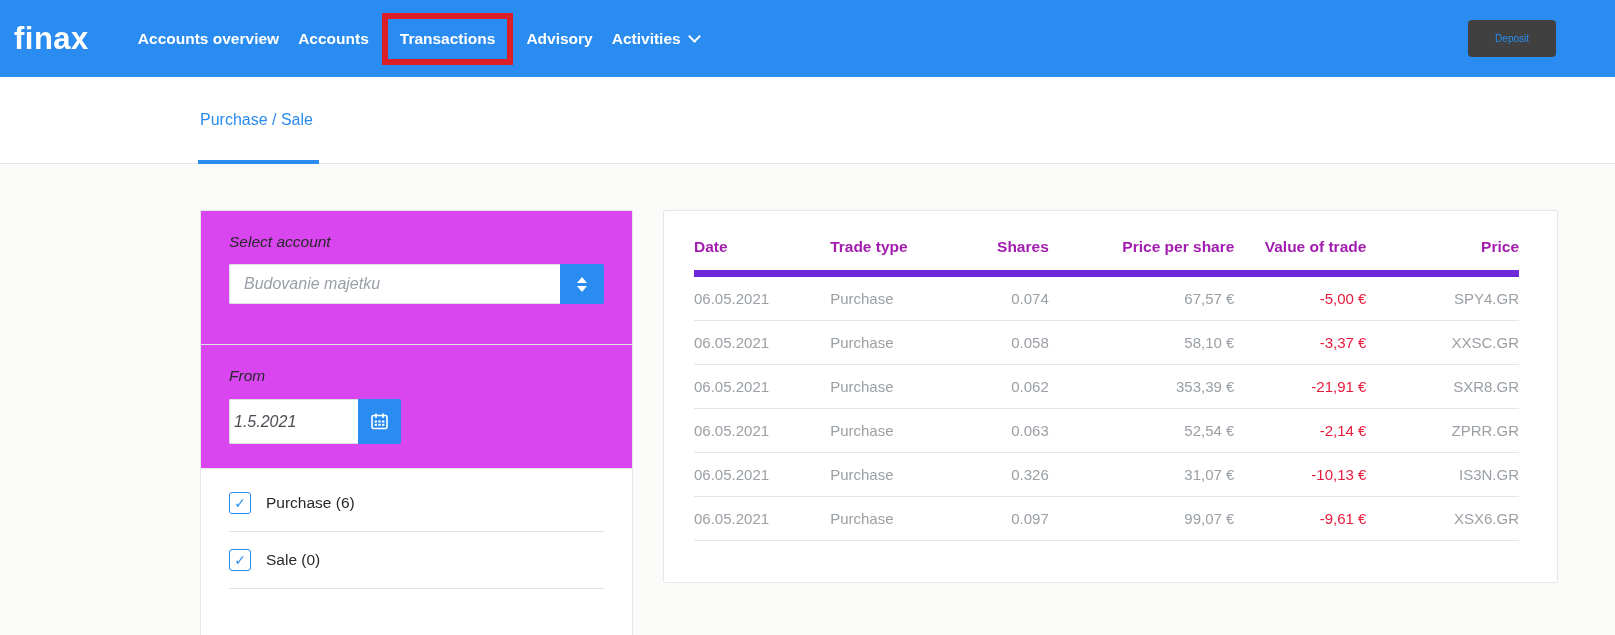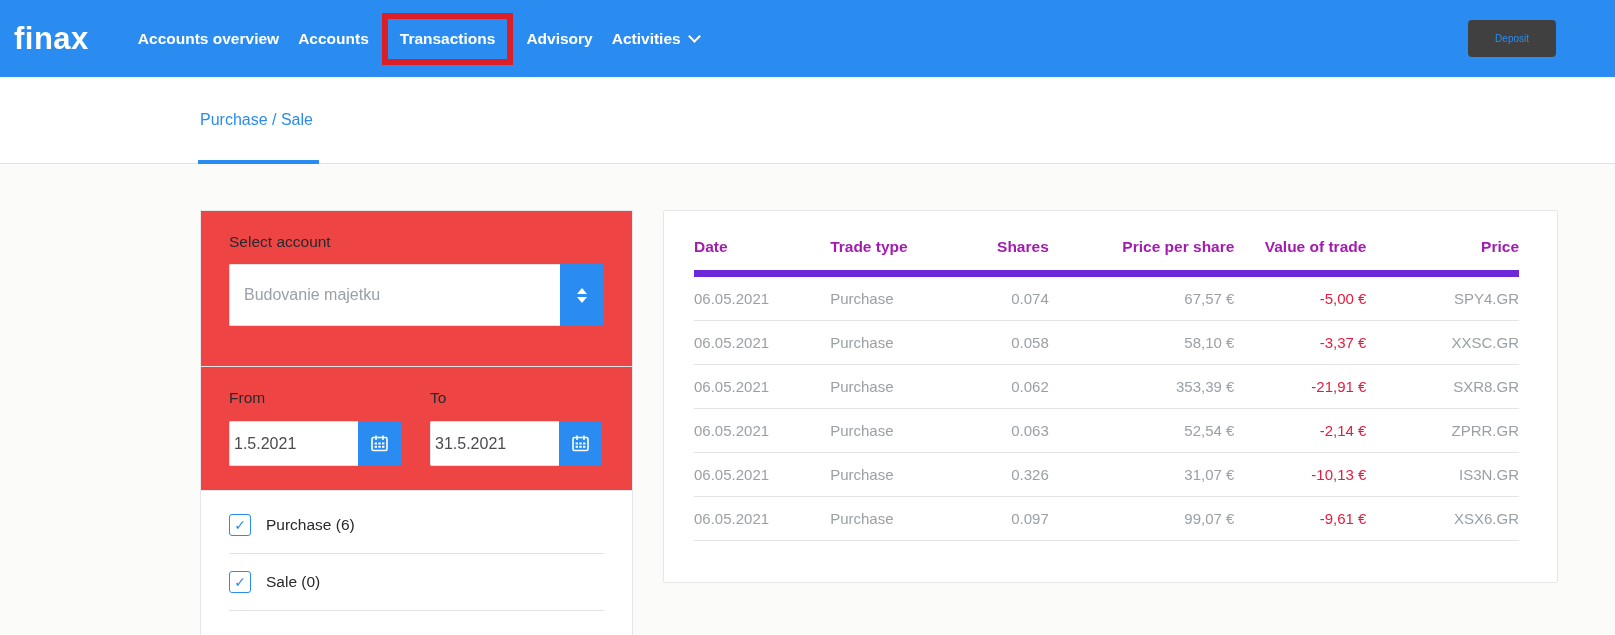--- a/index.html
+++ b/index.html
@@ -32,25 +32,25 @@
          color:#4a4a4a; cursor:pointer; margin-right:36px; white-space:nowrap; }
   .tab.active { color:#2a8cf0; }
   .tab.active .underline { position:absolute; left:-2px; right:-6px; bottom:-1px;
                            height:4px; background:#2a8cf0; }
 
   
   .main { position:relative; height:471px; background:#fbfbfa; }
 
   
   .filter-panel { position:absolute; left:200px; top:46px; width:433px; }
-  .panel-gray { background:#ef4444; border:1px solid #e5e7ea; }
+  .panel-gray { background:#d946ef; border:1px solid #e5e7ea;font-style:italic; }
   .sect { padding:22px 28px; }
   .panel-label { font-size:15.5px; color:#28292c; margin-bottom:13px; }
   .divider-h { height:1px; background:#e0e3e7; }
-  .select-row { display:flex; height:62px; margin-bottom:18px; }
+  .select-row { display:flex; height:40px; margin-bottom:18px; }
   .select-input { flex:1; background:#fff; border:1px solid #dce0e4; border-right:none;
                   border-radius:2px 0 0 2px; display:flex; align-items:center;
                   padding-left:14px; color:#9aa0a8; font-size:16px; cursor:pointer; }
   .select-btn { width:44px; background:#2a8cf0; border:none; border-radius:0 2px 2px 0;
                 display:flex; flex-direction:column; align-items:center; justify-content:center;
                 gap:3px; cursor:pointer; }
   .tri-up { width:0; height:0; border-left:5px solid transparent; border-right:5px solid transparent;
             border-bottom:6px solid #fff; }
   .tri-down { width:0; height:0; border-left:5px solid transparent; border-right:5px solid transparent;
               border-top:6px solid #fff; }
@@ -139,39 +139,20 @@
                 <rect x="5.6" y="9.5" width="2.4" height="2" fill="#fff"></rect>
                   <rect x="9.3" y="9.5" width="2.4" height="2" fill="#fff"></rect>
                   <rect x="13" y="9.5" width="2.4" height="2" fill="#fff"></rect>
                 <rect x="5.6" y="12.8" width="2.4" height="2" fill="#fff"></rect>
                   <rect x="9.3" y="12.8" width="2.4" height="2" fill="#fff"></rect>
                   <rect x="13" y="12.8" width="2.4" height="2" fill="#fff"></rect>
               </svg>
             </button>
           </div>
         </div>
-        <div class="date-col">
-          <div class="date-label">To</div>
-          <div class="date-group">
-            <div class="date-input">31.5.2021</div>
-            <button class="cal-btn">
-              <svg width="21" height="21" viewBox="0 0 21 21">
-                <rect x="3" y="4.5" width="15" height="13" rx="1.5" fill="none" stroke="#fff" stroke-width="1.6"></rect>
-                <line x1="7" y1="2.5" x2="7" y2="7" stroke="#fff" stroke-width="1.6"></line>
-                <line x1="14" y1="2.5" x2="14" y2="7" stroke="#fff" stroke-width="1.6"></line>
-                <rect x="5.6" y="9.5" width="2.4" height="2" fill="#fff"></rect>
-                  <rect x="9.3" y="9.5" width="2.4" height="2" fill="#fff"></rect>
-                  <rect x="13" y="9.5" width="2.4" height="2" fill="#fff"></rect>
-                <rect x="5.6" y="12.8" width="2.4" height="2" fill="#fff"></rect>
-                  <rect x="9.3" y="12.8" width="2.4" height="2" fill="#fff"></rect>
-                  <rect x="13" y="12.8" width="2.4" height="2" fill="#fff"></rect>
-              </svg>
-            </button>
-          </div>
-        </div>
       </div>
     </div>
     <div class="panel-white">
       <div class="check-row">
         <span class="checkbox">
             <span>✓</span>
           </span>
         <span class="check-label">Purchase (6)</span>
       </div>
       <div class="check-row">

